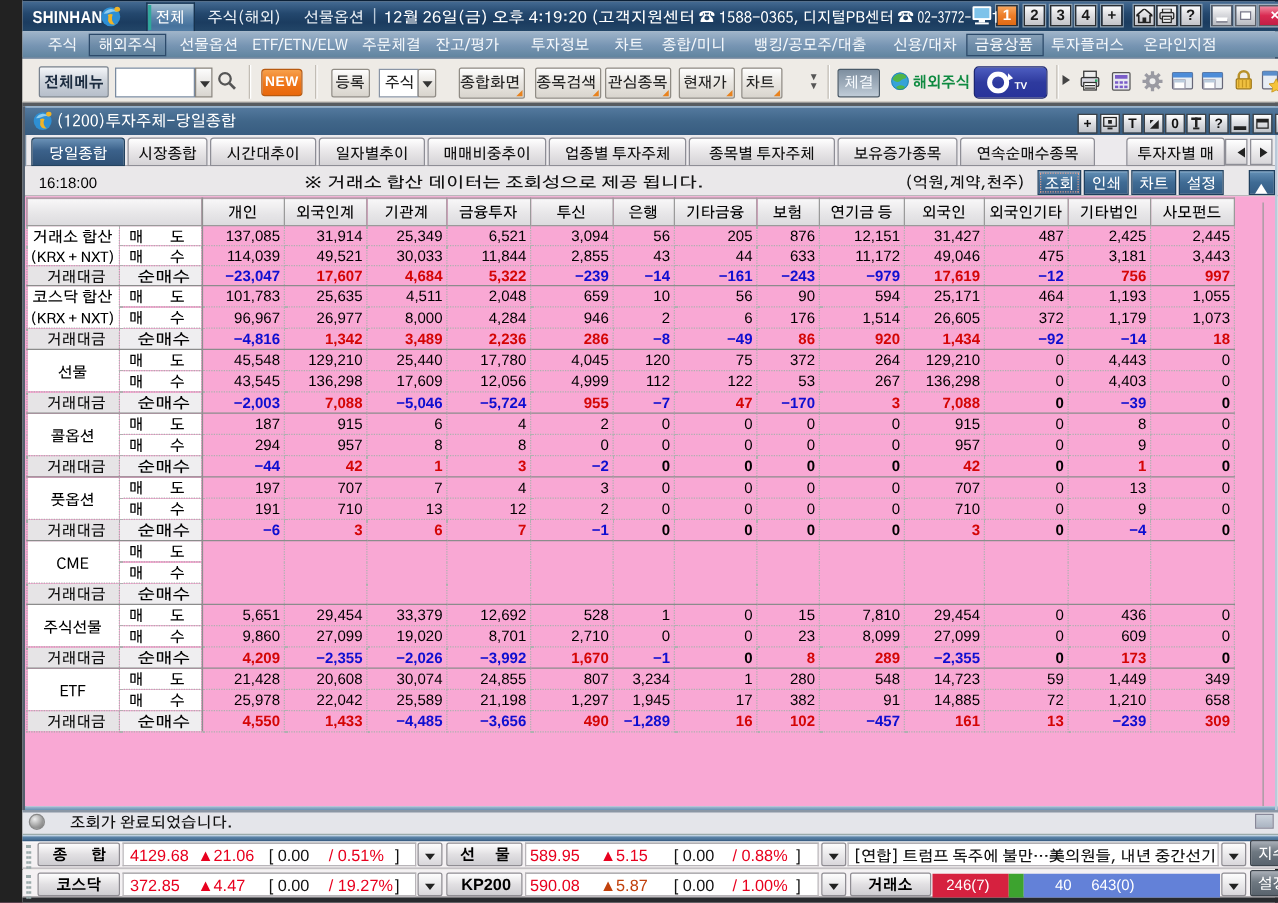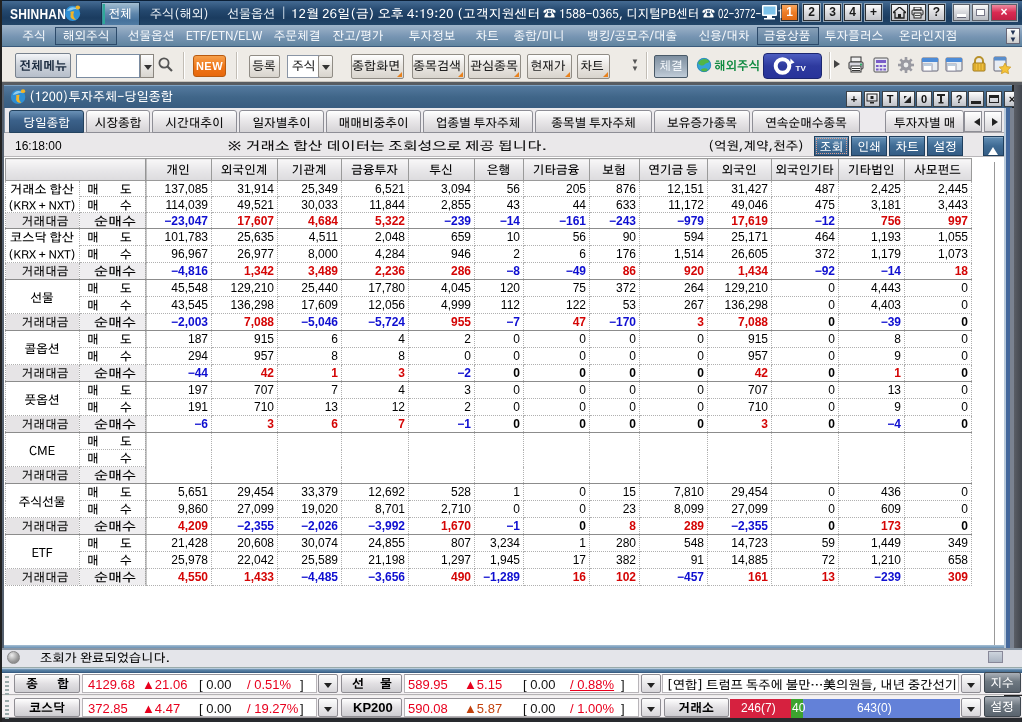--- a/index.html
+++ b/index.html
@@ -1,15 +1,15 @@
 <!DOCTYPE html>
 <html><head><meta charset="utf-8"><style>
 *{margin:0;padding:0;box-sizing:border-box}
 html,body{width:1022px;height:722px;overflow:hidden;background:#222;font-family:"Liberation Sans",sans-serif}
-#scr{position:absolute;left:2px;top:0;width:1002px;height:722px;background:#ecebe9}
+#scr{position:absolute;left:18px;top:0;width:1002px;height:722px;background:#ecebe9}
 .ab{position:absolute}
 
 #tbar{left:0;top:0;width:1022px;height:25px;background:linear-gradient(180deg,#456b93 0%,#24486e 40%,#1b3c60 70%,#234668 100%);border-top:1px solid #0c2036}
 #shlogo{left:8px;top:7px;color:#fff;font-weight:bold;font-size:12px;letter-spacing:.2px;transform:scaleY(1.15)}
 #ttab{left:99px;top:2px;width:39px;height:23px;background:linear-gradient(180deg,#a3bed2,#5d85ab 50%,#46729c 80%,#517ca4);border:1px solid #16334f;border-bottom:none}
 .tbtn{top:4px;width:17px;height:17px;background:linear-gradient(180deg,#fdfdfd,#dfdfe2 45%,#c3c4c9);border:1px solid #2a2d31;box-shadow:0 0 0 1px #8fa3b5;color:#1a1a1a;font-weight:bold;font-size:12px;text-align:center;line-height:15px}
 #b1{background:linear-gradient(180deg,#f9a75e,#ed7d28 50%,#e06a14);color:#fff}
 .wbtn{top:4px;width:17px;height:17px;background:linear-gradient(180deg,#fbfbfb,#d9dade 45%,#b9bcc2);border:1px solid #5a5e66;box-shadow:0 0 0 1px #9fb0c0}
 #bclose{width:26px;background:linear-gradient(180deg,#ef8ba0,#d92a52 50%,#c21f45)}
 
@@ -34,21 +34,21 @@
 
 #tabrow{left:3px;top:110px;width:1000px;height:23px}
 .tab{top:110px;height:23px;background:linear-gradient(180deg,#ffffff,#eceaec 40%,#d5d3d6);border:1px solid #8e8e96;border-radius:3px 3px 0 0}
 #tab0{background:linear-gradient(180deg,#6a91b6,#3b618a 45%,#2f5176);border-color:#24435f}
 .tsc{top:111px;width:18px;height:21px;background:linear-gradient(180deg,#fff,#d8d6d9);border:1px solid #8e8e96;text-align:center;font-size:9px;line-height:20px;color:#222}
 
 #inforow{left:2px;top:133px;width:1008px;height:24px;background:#eae8ea;border-bottom:1px solid #b9b7ba}
 .ibtn{top:136px;height:20px;background:linear-gradient(180deg,#6490b6,#3f6b94 50%,#355d85);border:1px solid #1f3f5e;box-shadow:inset 0 1px 0 #88abc8}
 #iup{left:981px;top:136px;width:21px;height:20px}
 
-#tblwrap{left:2px;top:157px;width:1001px;height:488px;background:#ffffff}
+#tblwrap{left:2px;top:157px;width:1001px;height:488px;background:#f9a8d4}
 table{border-collapse:collapse;table-layout:fixed;font-family:"Liberation Sans",sans-serif}
 #dt{position:absolute;left:1px;top:1px;width:966px}
 #dt td{border:1px dotted #b0b0b0;font-size:12px;color:#000;text-align:right;padding:0 3px 0 0;overflow:hidden;white-space:nowrap}
 #dt tr.hd td{background:linear-gradient(180deg,#f8f7f8,#e7e6e8 55%,#dcdbde);border:1px solid #9a9a9a;height:22px}
 #dt td.lb{background:#fff;border:1px dotted #b0b0b0}
 #dt td.gm{background:#e6e4e6;border:1px dotted #a8a8a8}
 #dt td.gm2{background:#efeef0}
 #dt tr.sec td{border-top:1px solid #8c8c8c}
 #dt td.cmf{border-bottom-style:none}#dt td.cmm{border-top-style:none;border-bottom-style:none}#dt td.cml{border-top-style:none}
 #tabline{left:3px;top:132px;width:1000px;height:1px;background:#a8a6aa}
@@ -744,38 +744,38 @@
     <div class="ab drop" style="left:959px;top:674px;width:20px;height:19px"></div>
     <div class="ab drop" style="left:959px;top:698px;width:20px;height:19px"></div>
     <div class="ab" style="left:86px;top:677px;font-size:13px;color:#e8001e;">4129.68</div>
     <div class="ab" style="left:140px;top:677px;font-size:13px;color:#e8001e;">▲21.06</div>
     <div class="ab" style="left:197px;top:677px;font-size:13px;color:#111;">[ 0.00</div>
     <div class="ab" style="left:245px;top:677px;font-size:13px;color:#e8001e;">/ 0.51%</div>
     <div class="ab" style="left:298px;top:677px;font-size:13px;color:#111;">]</div>
     <div class="ab" style="left:406px;top:677px;font-size:13px;color:#e8001e;">589.95</div>
     <div class="ab" style="left:462px;top:677px;font-size:13px;color:#e8001e;">▲5.15</div>
     <div class="ab" style="left:521px;top:677px;font-size:13px;color:#111;">[ 0.00</div>
-    <div class="ab" style="left:568px;top:677px;font-size:13px;color:#e8001e;text-decoration:underline;">/ 0.88%</div>
+    <div class="ab" style="left:568px;top:677px;font-size:13px;color:#e8001e;">/ 0.88%</div>
     <div class="ab" style="left:619px;top:677px;font-size:13px;color:#111;">]</div>
     <div class="ab" style="left:86px;top:701px;font-size:13px;color:#e8001e;">372.85</div>
     <div class="ab" style="left:140px;top:701px;font-size:13px;color:#e8001e;">▲4.47</div>
     <div class="ab" style="left:197px;top:701px;font-size:13px;color:#111;">[ 0.00</div>
     <div class="ab" style="left:245px;top:701px;font-size:13px;color:#e8001e;">/ 19.27%</div>
     <div class="ab" style="left:298px;top:701px;font-size:13px;color:#111;">]</div>
     <div class="ab" style="left:406px;top:701px;font-size:13px;color:#e8001e;">590.08</div>
     <div class="ab" style="left:462px;top:701px;font-size:13px;color:#c2410c;">▲5.87</div>
     <div class="ab" style="left:521px;top:701px;font-size:13px;color:#111;">[ 0.00</div>
     <div class="ab" style="left:568px;top:701px;font-size:13px;color:#e8001e;">/ 1.00%</div>
     <div class="ab" style="left:619px;top:701px;font-size:13px;color:#111;">]</div>
     <div class="ab" style="left:351px;top:700px;font-size:13px;color:#000;font-weight:bold">KP200</div>
     <div class="ab" style="left:728px;top:699px;width:61px;height:19px;background:#d6213f"></div>
     <div class="ab" style="left:789px;top:699px;width:12px;height:19px;background:#3da32f"></div>
     <div class="ab" style="left:801px;top:699px;width:157px;height:19px;background:#6381d8"></div>
     <div class="ab" style="left:739px;top:701px;font-size:12px;color:#fff;">246(7)</div>
-    <div class="ab" style="left:790px;top:701px;font-size:12px;color:#fff;">40</div>
+    <div class="ab" style="left:790px;top:701px;font-size:12px;color:#fff;padding-left:36px;">40</div>
     <div class="ab" style="left:855px;top:701px;font-size:12px;color:#fff;">643(0)</div>
     <div class="ab dkbtn" style="left:982px;top:672px;width:37px;height:21px"></div>
     <div class="ab dkbtn" style="left:982px;top:696px;width:37px;height:21px"></div>
     <div class="ab" style="left:5px;top:651px;width:13px;height:13px;border-radius:50%;background:radial-gradient(circle at 35% 30%,#eee,#999 60%,#777);border:1px solid #888"></div>
     <div class="ab" style="left:986px;top:651px;width:15px;height:12px;background:linear-gradient(#cdd4dd,#aab4c2);border:1px solid #889"></div>
  <div class="ab" style="left:1002px;top:108px;width:2px;height:540px;background:#b9cada"></div>
     <div class="ab" style="left:1004px;top:108px;width:4px;height:540px;background:#44689c"></div>
     <div class="ab" style="left:1008px;top:108px;width:4px;height:540px;background:#7a8290"></div>
     <div class="ab" style="left:1012px;top:85px;width:10px;height:563px;background:linear-gradient(90deg,#5a5e66,#3a3e46)"></div>
     <div class="ab" style="left:0px;top:85px;width:2px;height:563px;background:#55606e"></div>

